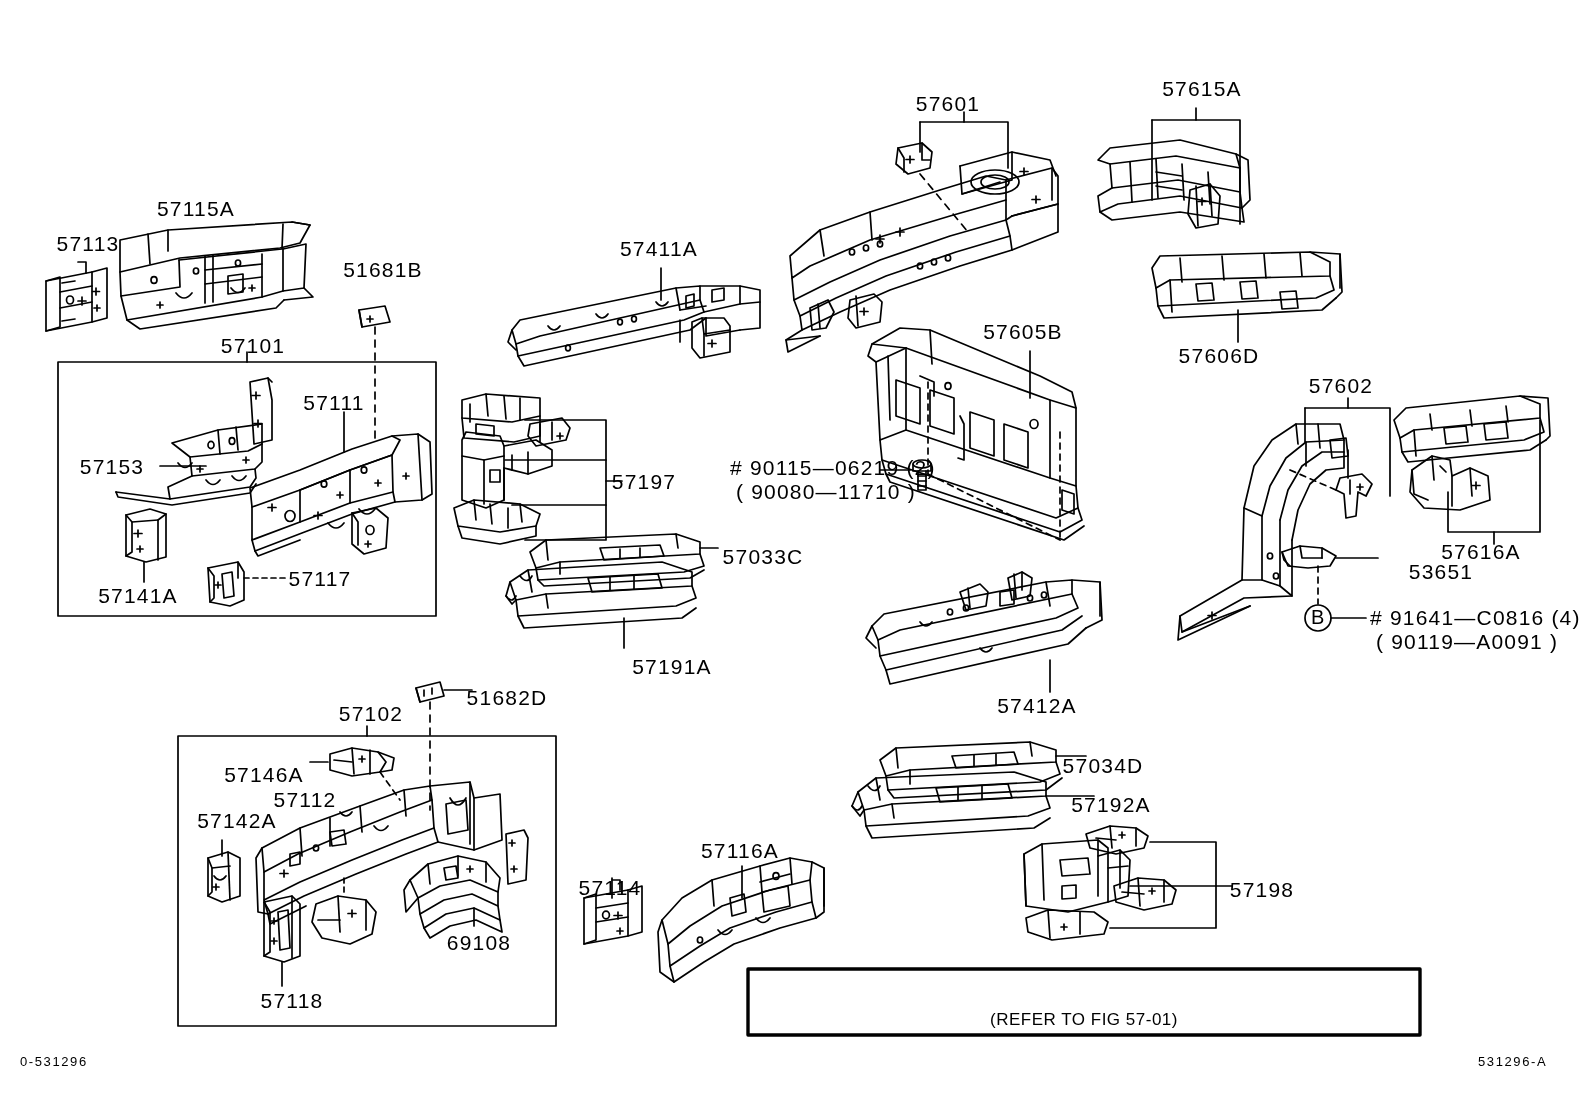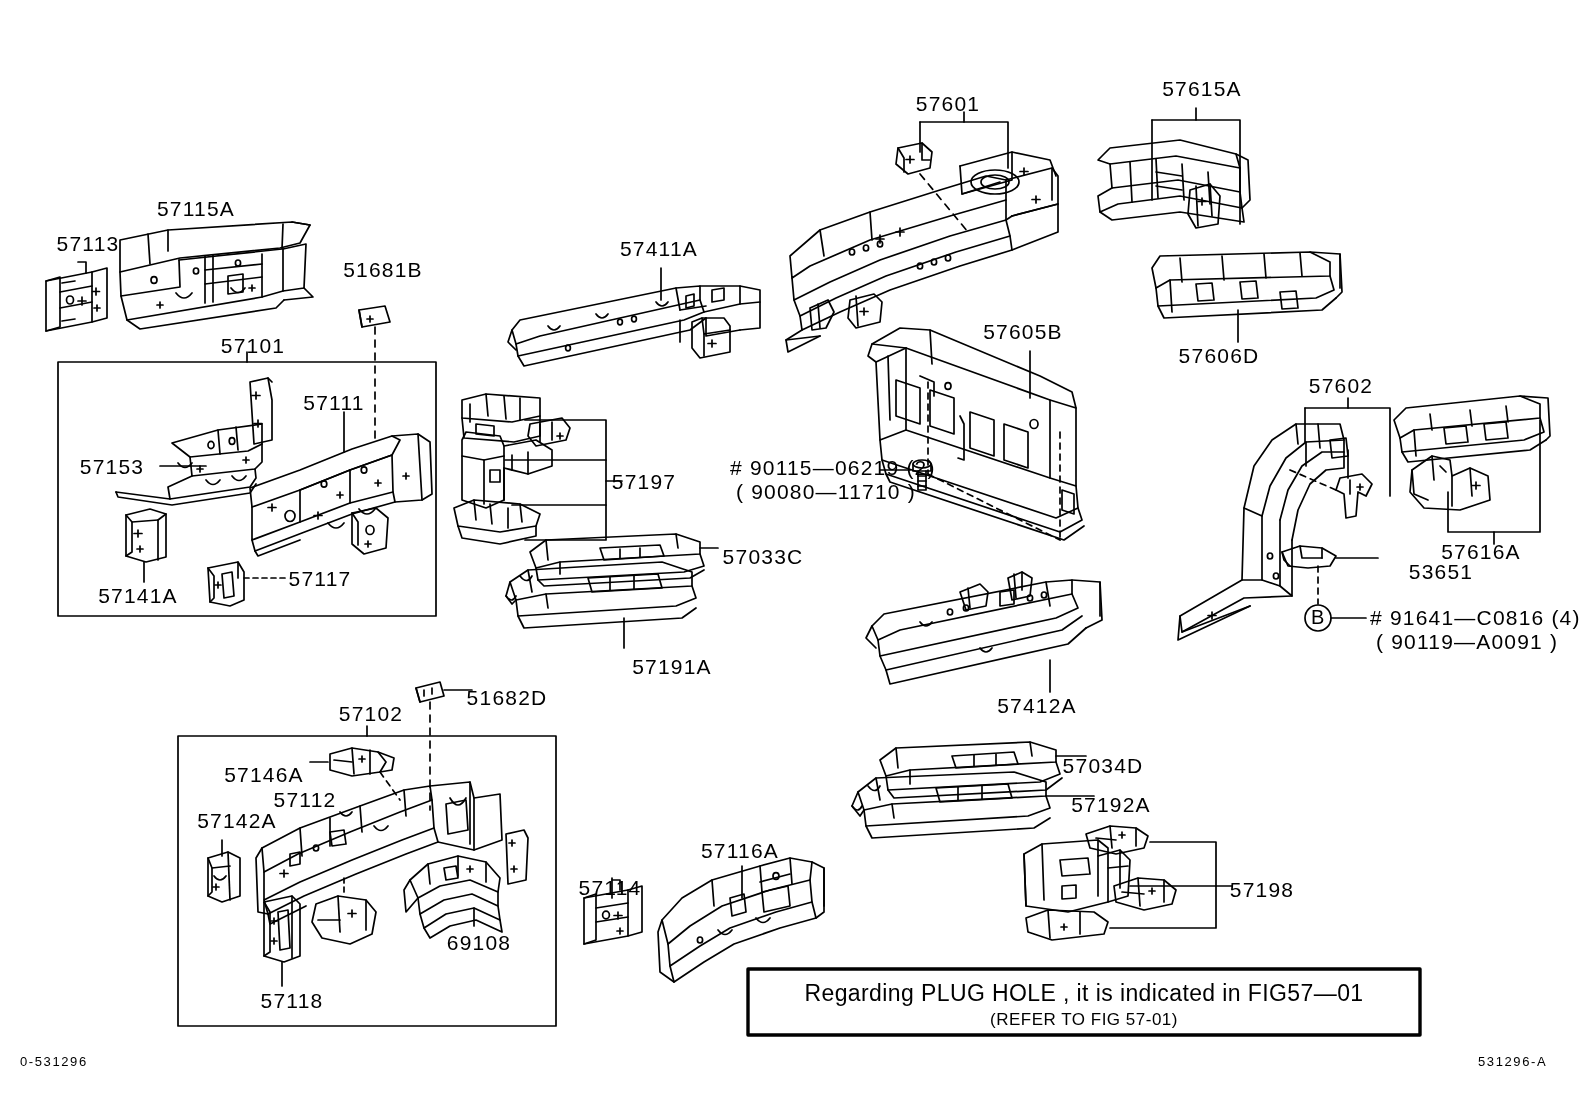--- a/index.html
+++ b/index.html
@@ -726,19 +726,18 @@
   <div class="lbl ctr" style="left:610px; top:877px;">57114</div>
   <div class="lbl ctr" style="left:740px; top:840px;">57116A</div>
 
   <div class="lbl" style="left:730px; top:457px;"># 90115—06219 (2)</div>
   <div class="lbl" style="left:736px; top:481px;">( 90080—11710 )</div>
 
   <div class="lbl" style="left:1370px; top:607px;"># 91641—C0816 (4)</div>
   <div class="lbl" style="left:1376px; top:631px;">( 90119—A0091 )</div>
   <div class="lbl" style="left:1311px; top:607px; font-size:20px; letter-spacing:0;">B</div>
 
-  <div class="lbl note-main ctr" style="left:1084px; top:981px;">Regarding PLUG HOLE , it is indicated in FIG57—01</div>
   <div class="lbl note-sub ctr" style="left:1084px; top:1011px;">(REFER TO FIG 57-01)</div>
 
   <div class="lbl footer" style="left:20px; top:1055px;">0-531296</div>
   <div class="lbl footer" style="left:1478px; top:1055px;">531296-A</div>
 
 </div>
 
 </body></html>

